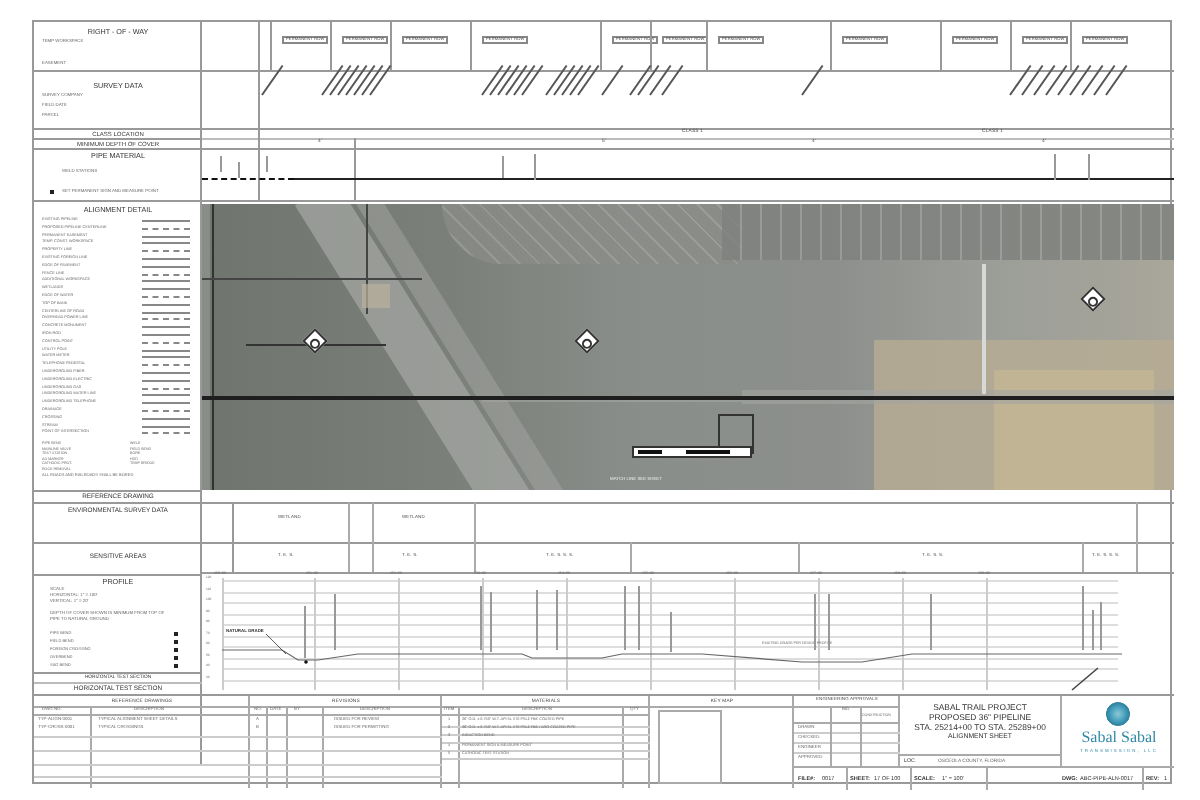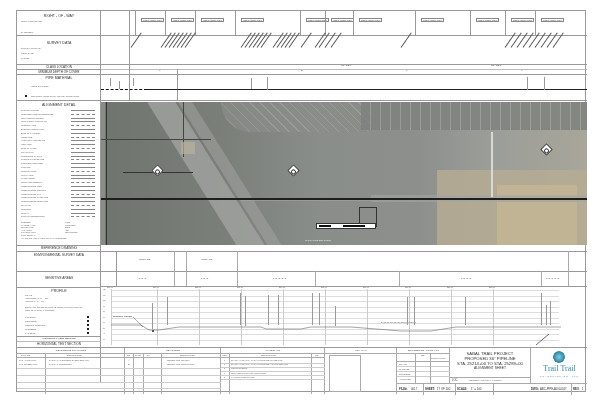--- a/index.html
+++ b/index.html
@@ -486,21 +486,21 @@
       <div>PROPOSED 36" PIPELINE</div>
       <div>STA. 25214+00 TO STA. 25289+00</div>
       <div style="font-size:3.4px;">ALIGNMENT SHEET</div>
     </div>
     <div class="hline" style="left:433px;width:80px;top:29px;"></div>
     <div class="tiny" style="left:435px;top:31px;font-size:2.6px;color:#333;">LOC.</div>
     <div class="tiny" style="left:452px;top:31px;font-size:2.4px;">OSCEOLA COUNTY, FLORIDA</div>
 
     <div class="logo">
       <div class="logo-mark"></div>
-      <div class="logo-text">Trail Trail</div>
+      <div class="logo-text">Sabal Sabal</div>
       <div class="logo-sub">TRANSMISSION, LLC</div>
     </div>
 
     <div class="meta-row">
       <span class="meta" style="left:2px;font-weight:bold;">FILE#:</span>
       <span class="meta" style="left:14px;">0017</span>
       <span class="vline" style="left:26px;top:0;height:11px;"></span>
       <span class="meta" style="left:28px;font-weight:bold;">SHEET:</span>
       <span class="meta" style="left:40px;">17 OF 100</span>
       <span class="vline" style="left:58px;top:0;height:11px;"></span>

